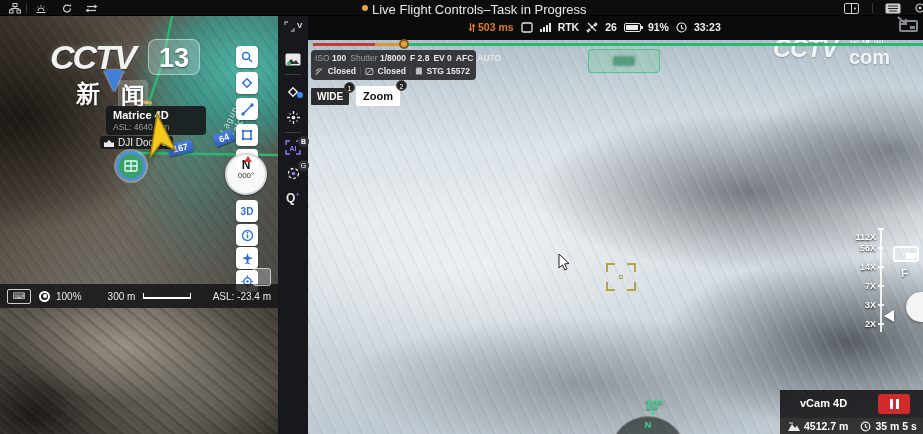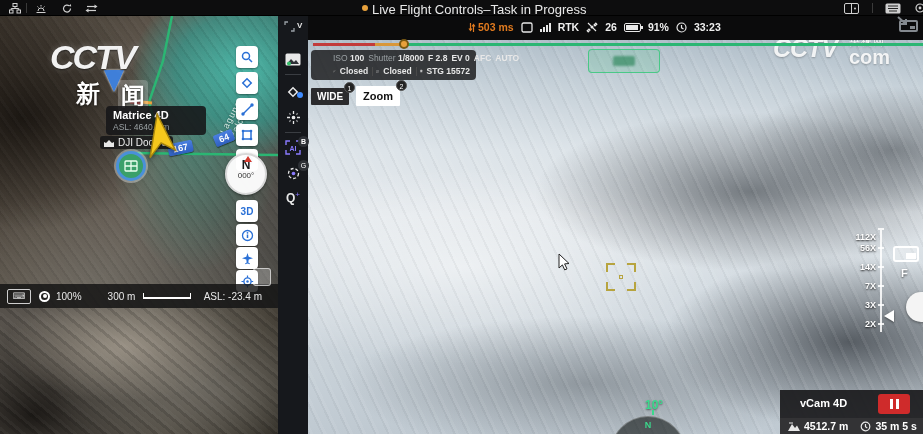--- a/index.html
+++ b/index.html
@@ -125,21 +125,21 @@
   
   .watermark { position:absolute; left:465px; top:18px; z-index:9; color:rgba(255,255,255,.88); text-shadow:0 1px 2px rgba(0,0,0,.25); }
   .wm-brand { font-size:25px; font-weight:bold; font-style:italic; letter-spacing:-1px; }
   .wm-right { position:absolute; left:76px; top:2px; line-height:1; }
   .wm-cn { font-size:11px; letter-spacing:1px; }
   .wm-com { font-size:20px; font-weight:bold; letter-spacing:0; }
   .wm-arc { position:absolute; left:58px; top:-12px; width:38px; height:38px; border:3px solid rgba(255,255,255,.8);
     border-radius:50%; border-bottom-color:transparent; border-left-color:transparent; transform:rotate(-35deg); }
   
   .cam-panel { position:absolute; left:3px; top:34px; width:165px; background:rgba(24,24,26,.82); border-radius:4px;
-    padding:3px 6px 4px 22px; z-index:12; color:#e8e8e8; }
+    padding:3px 6px 4px 4px; z-index:12; color:#e8e8e8; }
   .cam-row1 { font-size:8.5px; font-weight:bold; white-space:nowrap; display:flex; gap:4px; }
   .cam-row1 .dim { color:#9aa0a3; font-weight:normal; }
   .cam-row2 { margin-top:3px; font-size:8.5px; font-weight:bold; display:flex; align-items:center; gap:4px; white-space:nowrap; }
   .cam-sep { width:1px; height:9px; background:#4a4a4a; }
   .lens-btn { position:absolute; z-index:12; border-radius:1px; font-weight:bold; text-align:center; }
   .lens-badge { position:absolute; width:11px; height:11px; border-radius:50%; background:#232323; color:#fff;
     font-size:7px; line-height:11px; text-align:center; z-index:13; border:1px solid #555; }
   
   .green-rect { position:absolute; left:280px; top:33px; width:72px; height:24px; border:1.5px solid rgba(50,200,120,.8);
     background:rgba(50,200,120,.16); border-radius:4px; z-index:8; display:flex; align-items:center; justify-content:center; }
@@ -269,20 +269,21 @@
       <polyline points="172,0 163,45 149,86 158,118" fill="none" stroke="#2bb673" stroke-width="2.5"></polyline>
       <line x1="131" y1="137" x2="278" y2="139" stroke="#2bb673" stroke-width="2.5"></line>
       <line x1="130" y1="86" x2="141" y2="87" stroke="#c23b3b" stroke-width="3"></line>
       <line x1="141" y1="86" x2="152" y2="87" stroke="#e8a13c" stroke-width="3"></line>
     </svg>
 
     <span class="place-label">Laguna Palca</span>
 
     <div class="cctv-logo">
       <span class="cctv-word">CCTV</span>
+      <span class="cctv-13">13</span>
       <span class="cctv-sub">新</span>
       <span class="cctv-sub2">闻</span>
     </div>
     <span class="map-pin-tri"></span>
 
     <div class="drone-card">
       <div class="t">Matrice 4D</div>
       <div class="a">ASL: 4640.3 m</div>
     </div>
 
@@ -371,21 +372,21 @@
         </svg>
     </div>
     <div class="expand-btn"></div>
 
     <div class="map-footer">
       <span class="kb-box">⌨</span>
       <span class="rec-dot"></span>
       <span>100%</span>
       <span style="margin-left:26px">300 m</span>
       <span class="scale-bar"></span>
-      <span style="margin-left:auto; margin-right:16px">ASL: -23.4 m</span>
+      <span style="margin-left:auto; margin-right:7px">ASL: -23.4 m</span>
     </div>
   </div>
 
   <div class="rocks-panel"></div>
 
   <div class="side-toolbar">
     <span class="st-item" style="top:5px; font-size:9px; color:#bbb;">
       <svg class="icon-svg" width="11" height="11" viewBox="0 0 11 11">
           <g fill="none" stroke="#9aa0a6" stroke-width="1.3">
             <path d="M1 4V1h3M10 7v3H7"></path>

